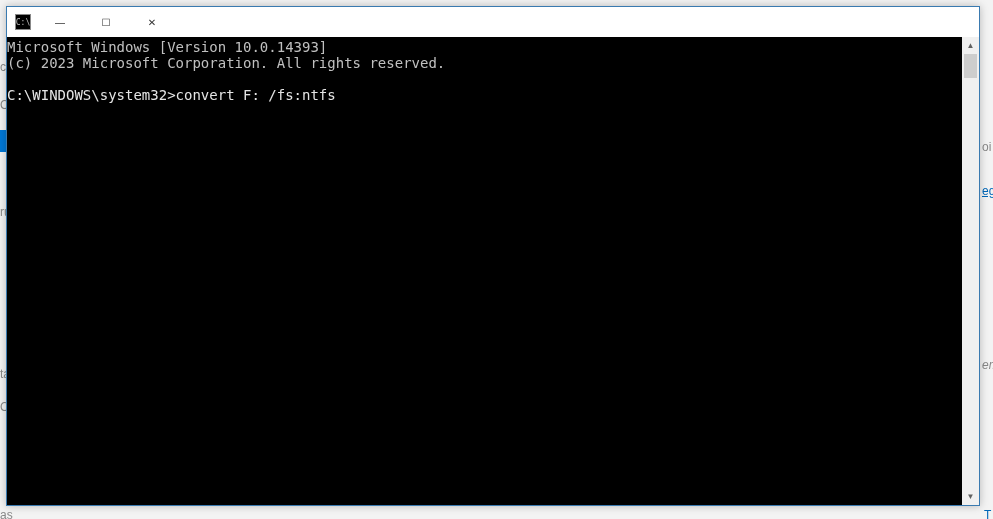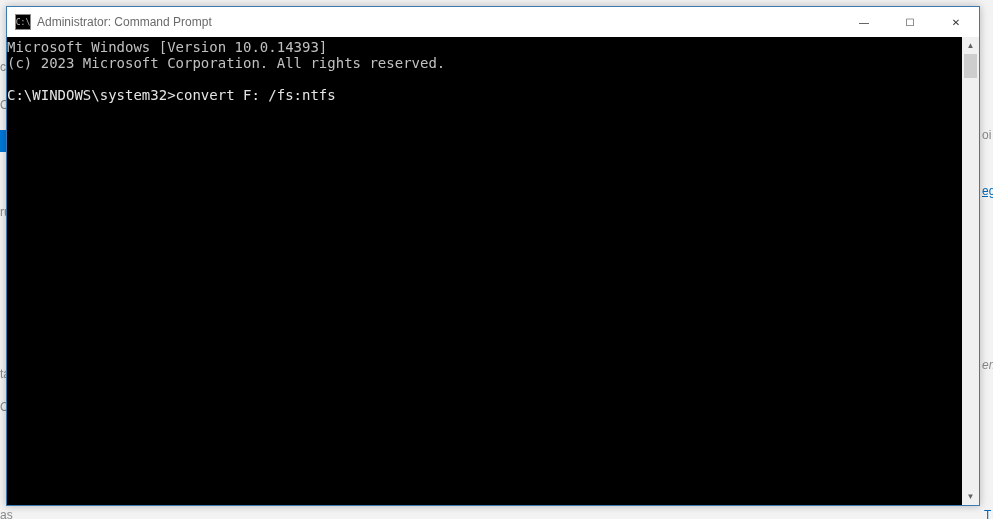--- a/index.html
+++ b/index.html
@@ -148,30 +148,29 @@
 <body>
 
 <div class="backdrop">
   <div class="bg-blue"></div>
   <span class="bg-fragment" style="left:0;top:60px;">c</span>
   <span class="bg-fragment" style="left:0;top:98px;">Or</span>
   <span class="bg-fragment" style="left:0;top:205px;">ru</span>
   <span class="bg-fragment" style="left:0;top:367px;">ta</span>
   <span class="bg-fragment" style="left:0;top:400px;">Or</span>
   <span class="bg-fragment" style="left:0;top:508px;">as</span>
-  <span class="bg-fragment" style="left:982px;top:128px;">oi</span>
+  <span class="bg-fragment" style="left:982px;top:140px;">oi</span>
   <span class="bg-fragment" style="left:982px;top:358px;font-style:italic;">er.</span>
   <span class="bg-fragment" style="left:982px;top:184px;color:#0067b8;text-decoration:underline;">eg</span>
   <span class="bg-fragment" style="left:984px;top:508px;color:#0067b8;">T</span>
 </div>
 
 <div class="window">
   <div class="titlebar">
     <span class="icon-slot">C:\</span>
-    <span class="title-text">Administrator: Command Prompt</span>
     <div class="win-controls">
       <div class="win-btn">—</div>
       <div class="win-btn">☐</div>
       <div class="win-btn close">✕</div>
     </div>
   </div>
 
   <div class="client-area">
     <div class="console"><span>Microsoft Windows [Version 10.0.14393]</span>
 <span>(c) 2023 Microsoft Corporation. All rights reserved.</span>

